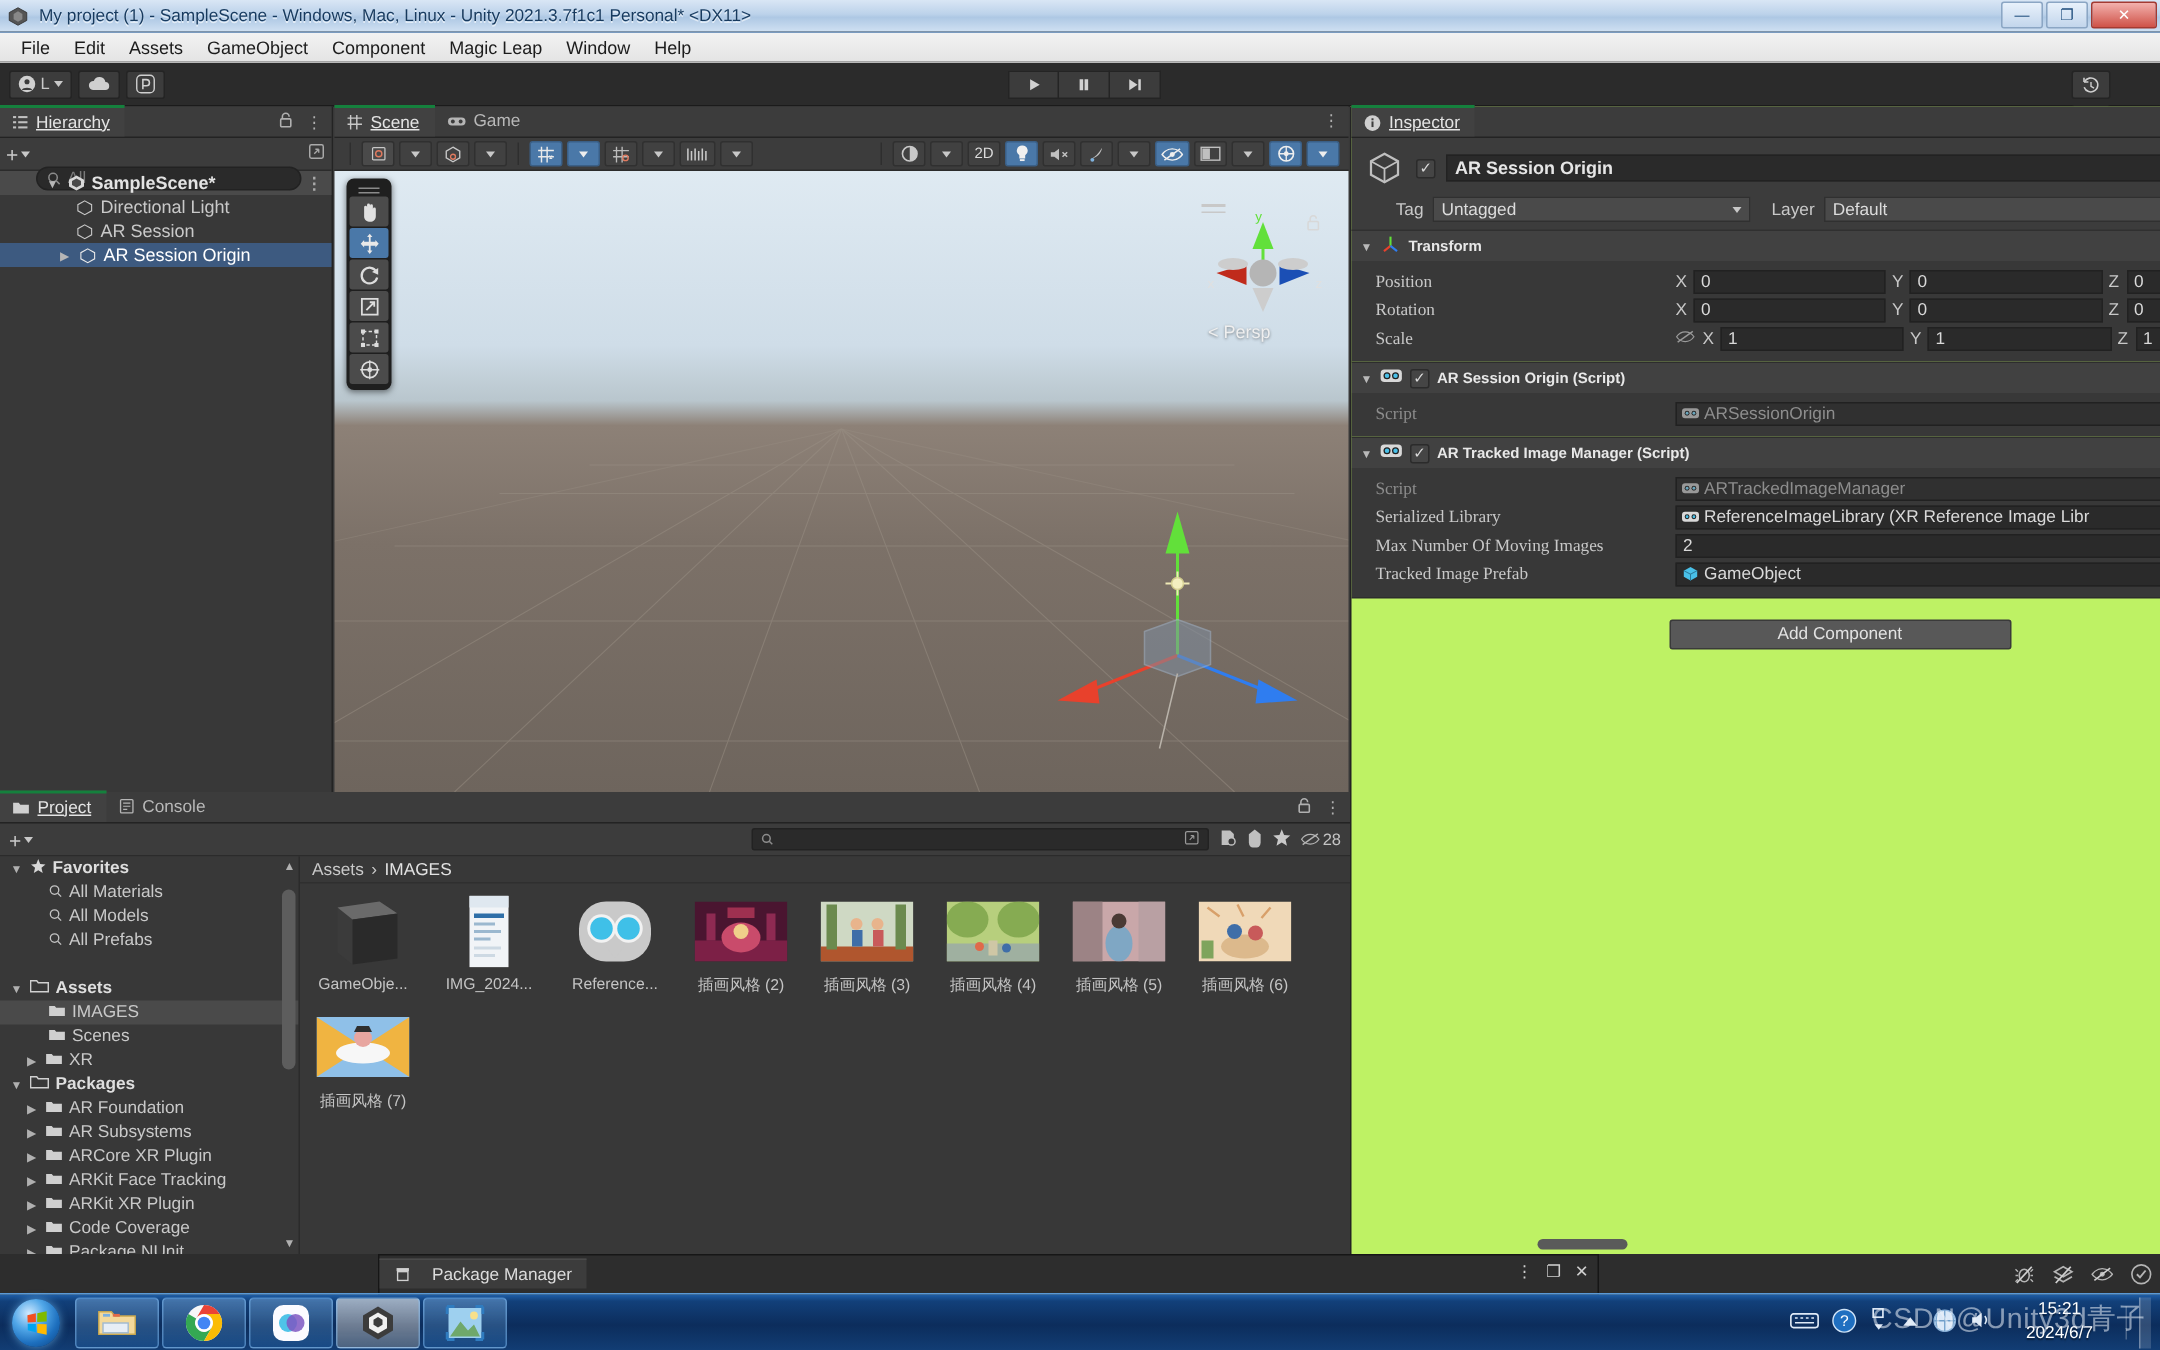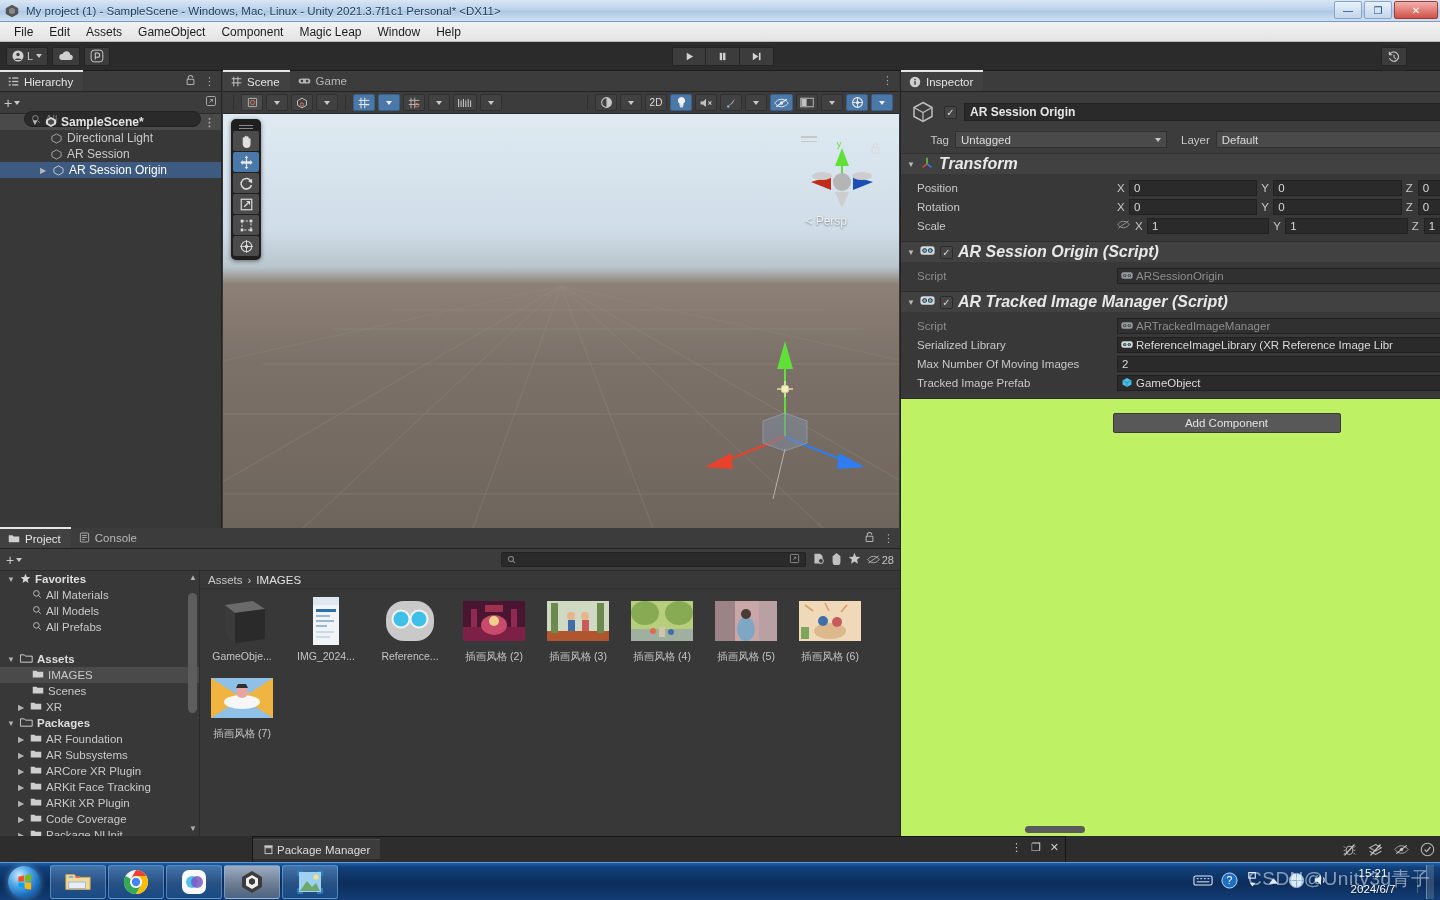--- a/index.html
+++ b/index.html
@@ -76,21 +76,21 @@
   
   .panel { position:absolute; background:#383838; }
   .panel-tabs {
     height:21px; background:#3c3c3c; display:flex; align-items:flex-end;
     border-bottom:1px solid #232323; position:relative;
   }
   .ptab {
     height:21px; padding:0 10px 0 8px; display:flex; align-items:center; gap:5px;
     font-size:11.5px; color:#b8b8b8; background:transparent;
   }
-  .ptab.active { background:#414141; color:#e4e4e4; border-top:2px solid #e5e5e5; }
+  .ptab.active { background:#414141; color:#e4e4e4; border-top:2px solid #15803d;text-decoration:underline; }
   .tab-right-icons { position:absolute; right:6px; top:3px; display:flex; gap:8px; align-items:center; color:#b0b0b0; font-size:11px;}
 
   
   #hierarchy { left:0; top:71px; width:222px; height:457px; background:#383838; border-right:1px solid #232323;}
   .h-toolbar { height:22px; background:#3c3c3c; display:flex; align-items:center; gap:4px; padding:0 4px; border-bottom:1px solid #2b2b2b;}
   .plus-btn { display:flex; align-items:center; gap:2px; color:#c8c8c8; font-size:14px; line-height:1;}
   .search-box {
     flex:1; height:16px; background:#2a2a2a; border:1px solid #222; border-radius:8px;
     display:flex; align-items:center; padding:0 6px; gap:4px; color:#7a7a7a; font-size:11px;margin-top:32px;
   }
@@ -142,25 +142,25 @@
                display:flex; align-items:center; padding:0 5px; font-size:12px; font-weight:bold;}
   .static-wrap { display:flex; align-items:center; gap:5px; color:#c8c8c8; font-size:11.5px;}
   .insp-row2 { display:flex; align-items:center; gap:6px; margin-top:5px; }
   .lbl { color:#c8c8c8; font-size:11.5px; }
   .combo { height:17px; background:#4a4a4a; border:1px solid #303030; display:flex; align-items:center;
            justify-content:space-between; padding:0 5px; color:#dcdcdc; font-size:11.5px;}
 
   .comp { border-bottom:1px solid #2d2d2d; }
   .comp-head { height:20px; background:#414141; display:flex; align-items:center; gap:5px; padding:0 6px; }
   .comp-head .tri { color:#b9b9b9; font-size:8px;}
-  .comp-title { font-weight:bold; color:#e8e8e8; font-size:16px;font-style:italic; }
+  .comp-title { font-weight:bold; color:#e8e8e8; font-size:10px; }
   .comp-head-right { margin-left:auto; display:flex; gap:8px; align-items:center; color:#bdbdbd; font-size:11px;}
   .comp-body { padding:4px 6px 6px 16px; background:#383838; }
   .frow { display:flex; align-items:center; height:19px; font-size:11.5px; }
-  .fname { width:200px; color:#c8c8c8; }
+  .fname { width:200px; color:#c8c8c8;font-family:Liberation Serif, serif; }
   .fname.dim { color:#8d8d8d; }
   .vec3 { display:flex; flex:1; gap:4px; align-items:center; }
   .vecpart { display:flex; align-items:center; gap:4px; flex:1;}
   .vecpart .ax { color:#c8c8c8; width:8px; }
   .vfield { flex:1; height:16px; background:#2a2a2a; border:1px solid #212121; color:#d9d9d9;
             display:flex; align-items:center; padding:0 4px; font-size:11.5px;}
   .objfield { flex:1; height:16px; background:#2a2a2a; border:1px solid #212121; color:#d9d9d9;
               display:flex; align-items:center; padding:0 3px; gap:3px; font-size:11.5px; overflow:hidden; white-space:nowrap;}
   .objfield.dim { color:#8d8d8d; background:#303030;}
   .objdot { margin-left:auto; width:12px; height:12px; border:1.5px solid #9a9a9a; border-radius:50%;
@@ -192,21 +192,21 @@
   .cell { width:64px; display:flex; flex-direction:column; align-items:center; gap:5px;}
   .thumbbox { width:62px; height:48px; display:flex; align-items:center; justify-content:center; overflow:hidden;}
   .celllabel { font-size:10.5px; color:#c4c4c4; max-width:66px; overflow:hidden; text-overflow:ellipsis; white-space:nowrap;}
   .hscroll { position:absolute; left:215px; bottom:3px; width:680px; height:7px; }
   .hscroll .thumb { position:absolute; left:610px; width:60px; height:7px; background:#5a5a5a; border-radius:4px;}
 
   
   #pkgwin { position:absolute; left:252px; top:836px; width:814px; height:28px; background:#2d2d2d;
             border:1px solid #161616; }
   .pkg-tabs { height:22px; display:flex; align-items:flex-end; position:relative;}
-  .pkgtab { height:20px; background:#3c3c3c; padding:0 10px; display:flex; align-items:center; gap:3px;
+  .pkgtab { height:20px; background:#3c3c3c; padding:0 10px; display:flex; align-items:center; gap:14px;
             font-size:11.5px; color:#dcdcdc; border-top:1px solid #4a4a4a;}
   .pkg-ctrls { position:absolute; right:6px; top:4px; display:flex; gap:9px; align-items:center; color:#cfcfcf; font-size:11px;}
 
   
   .statusbar { position:absolute; left:1066px; top:836px; width:374px; height:26px; background:#2d2d2d;
                display:flex; align-items:center; justify-content:flex-end; gap:0px;}
   .stat-ico { width:26px; height:26px; display:flex; align-items:center; justify-content:center; color:#b4b4b4;}
 
   
   .editor-bottom-fill { position:absolute; left:0; top:836px; width:252px; height:26px; background:#2d2d2d;}

